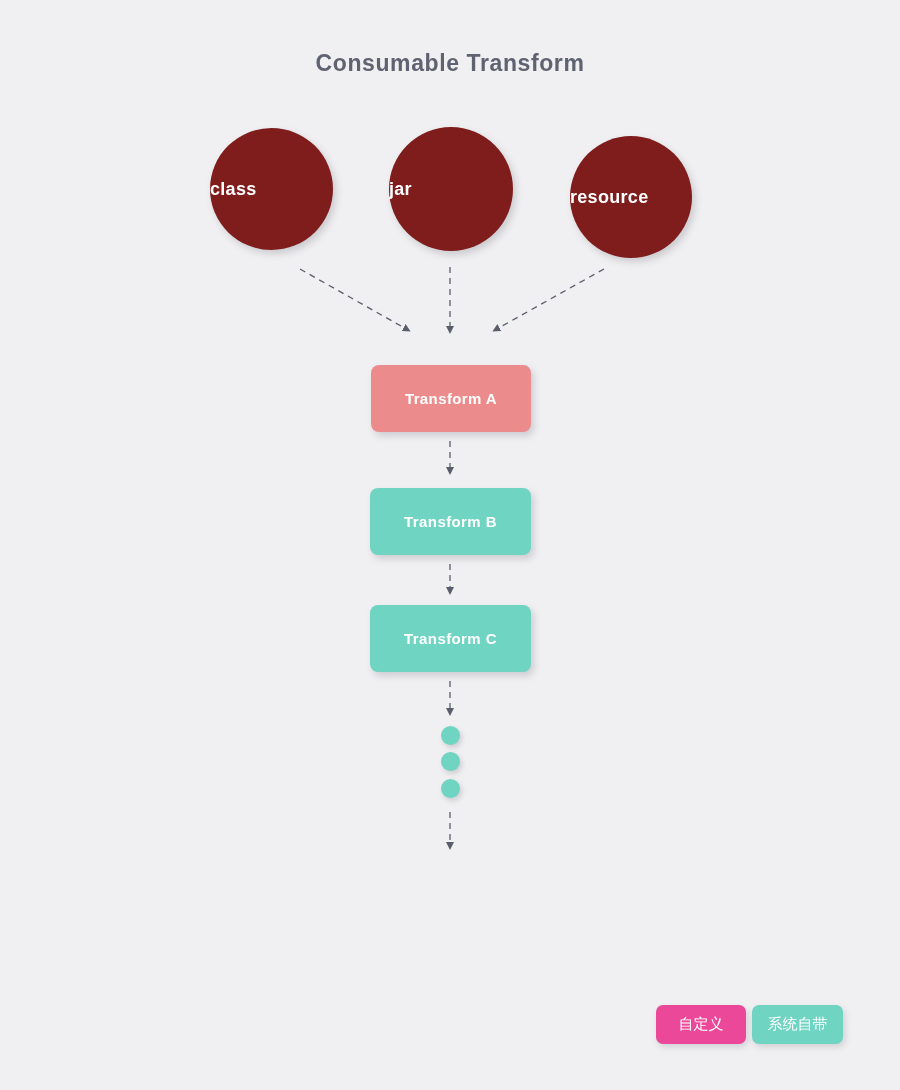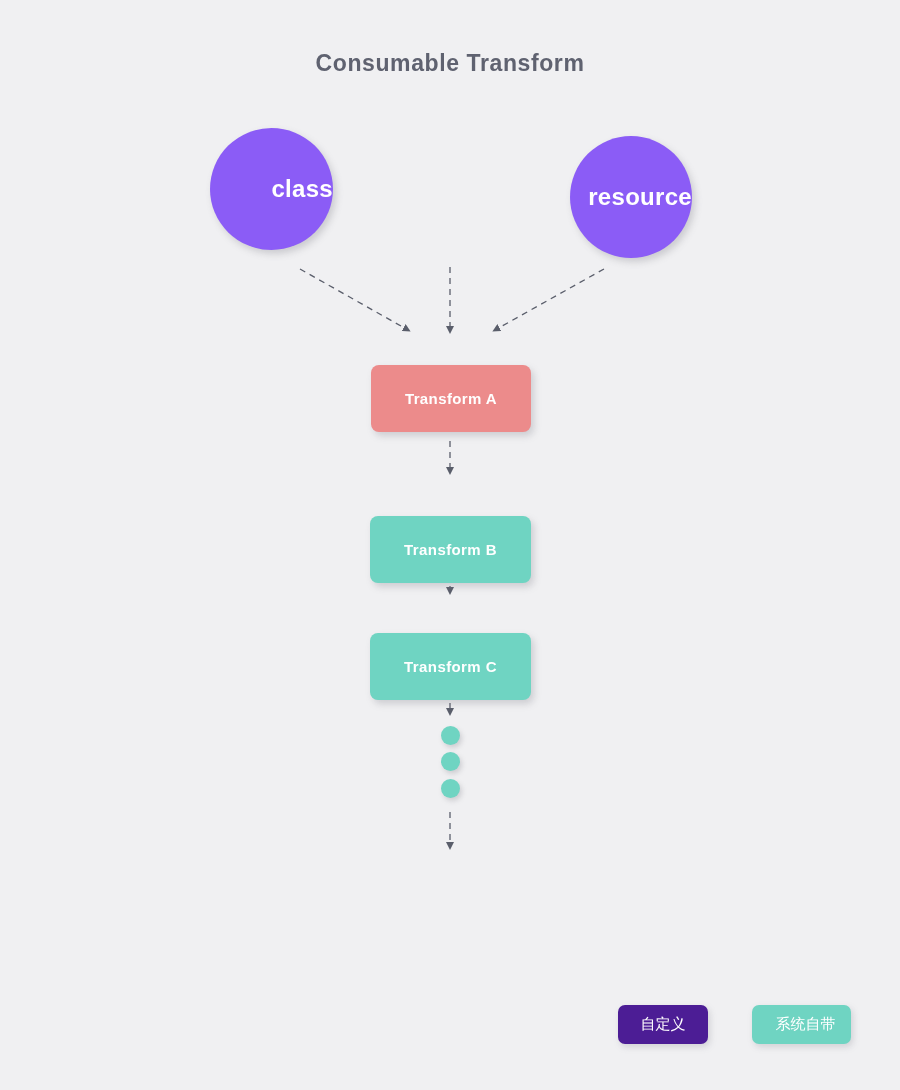--- a/index.html
+++ b/index.html
@@ -32,49 +32,49 @@
     font-size: 23px;
     font-weight: bold;
     letter-spacing: 0.6px;
     color: #5f6270;
   }
 
   
   .circle {
     position: absolute;
     border-radius: 50%;
-    background: #8b5cf6;
+    background: #7f1d1d;
     box-shadow: 3px 4px 7px rgba(120,120,130,0.30);
     display: flex;
     align-items: center;
-    justify-content: flex-end;
+    justify-content: flex-start;
     color: #ffffff;
     font-weight: bold;
-    font-size: 24px;
+    font-size: 18px;
     letter-spacing: 0.3px;
   }
   .circle-class    { left: 210px; top: 128px; width: 123px; height: 122px; }
   .circle-jar      { left: 389px; top: 127px; width: 124px; height: 124px; }
   .circle-resource { left: 570px; top: 136px; width: 122px; height: 122px; }
 
   
   .box {
     position: absolute;
     border-radius: 8px;
     display: flex;
     align-items: center;
     justify-content: center;
     color: #ffffff;
     font-weight: bold;
     font-size: 15px;
     letter-spacing: 0.4px;
     box-shadow: 3px 4px 7px rgba(120,120,130,0.28);
   }
   .box.custom { background: #ec8b8b; }
-  .box.system { background: #6fd4c2; margin-top: 28px; }
+  .box.system { background: #6fd4c2; }
 
   .box-a { left: 371px; top: 365px; width: 160px; height: 67px; align-items: center; }
   .box-b { left: 370px; top: 488px; width: 161px; height: 67px; }
   .box-c { left: 370px; top: 605px; width: 161px; height: 67px; }
   .box-z { left: 370px; top: 866px; width: 161px; height: 68px; }
 
   
   .dot {
     position: absolute;
     width: 19px;
@@ -102,22 +102,22 @@
     position: absolute;
     border-radius: 7px;
     display: flex;
     align-items: center;
     justify-content: center;
     color: #ffffff;
     font-size: 15px;
     font-weight: normal;
     box-shadow: 2px 3px 6px rgba(120,120,130,0.25);
   }
-  .legend-custom { left: 618px; top: 1005px; width: 90px; height: 39px; background: #4c1d95; }
-  .legend-system { left: 752px; top: 1005px; width: 91px; height: 39px; background: #6fd4c2; padding-left: 8px; }
+  .legend-custom { left: 656px; top: 1005px; width: 90px; height: 39px; background: #ec4899; }
+  .legend-system { left: 752px; top: 1005px; width: 91px; height: 39px; background: #6fd4c2; }
 
   
   .watermark {
     position: absolute;
     left: 626px;
     top: 1036px;
     display: flex;
     align-items: center;
     gap: 7px;
     opacity: 0.92;
@@ -133,20 +133,23 @@
 </style>
 </head>
 <body>
 
 <div class="stage">
 
   <div class="title">Consumable Transform</div>
 
   <div class="circle circle-class">
     <span>class</span>
+  </div>
+  <div class="circle circle-jar">
+    <span>jar</span>
   </div>
   <div class="circle circle-resource">
     <span>resource</span>
   </div>
 
   <svg class="arrow-layer" viewBox="0 0 900 1090" xmlns="http://www.w3.org/2000/svg">
     <defs>
       <marker id="ah" markerWidth="8" markerHeight="8" refX="5" refY="4" orient="auto" markerUnits="userSpaceOnUse">
         <path d="M0,0 L8,4 L0,8 z" fill="#5a5e6b"></path>
       </marker>

